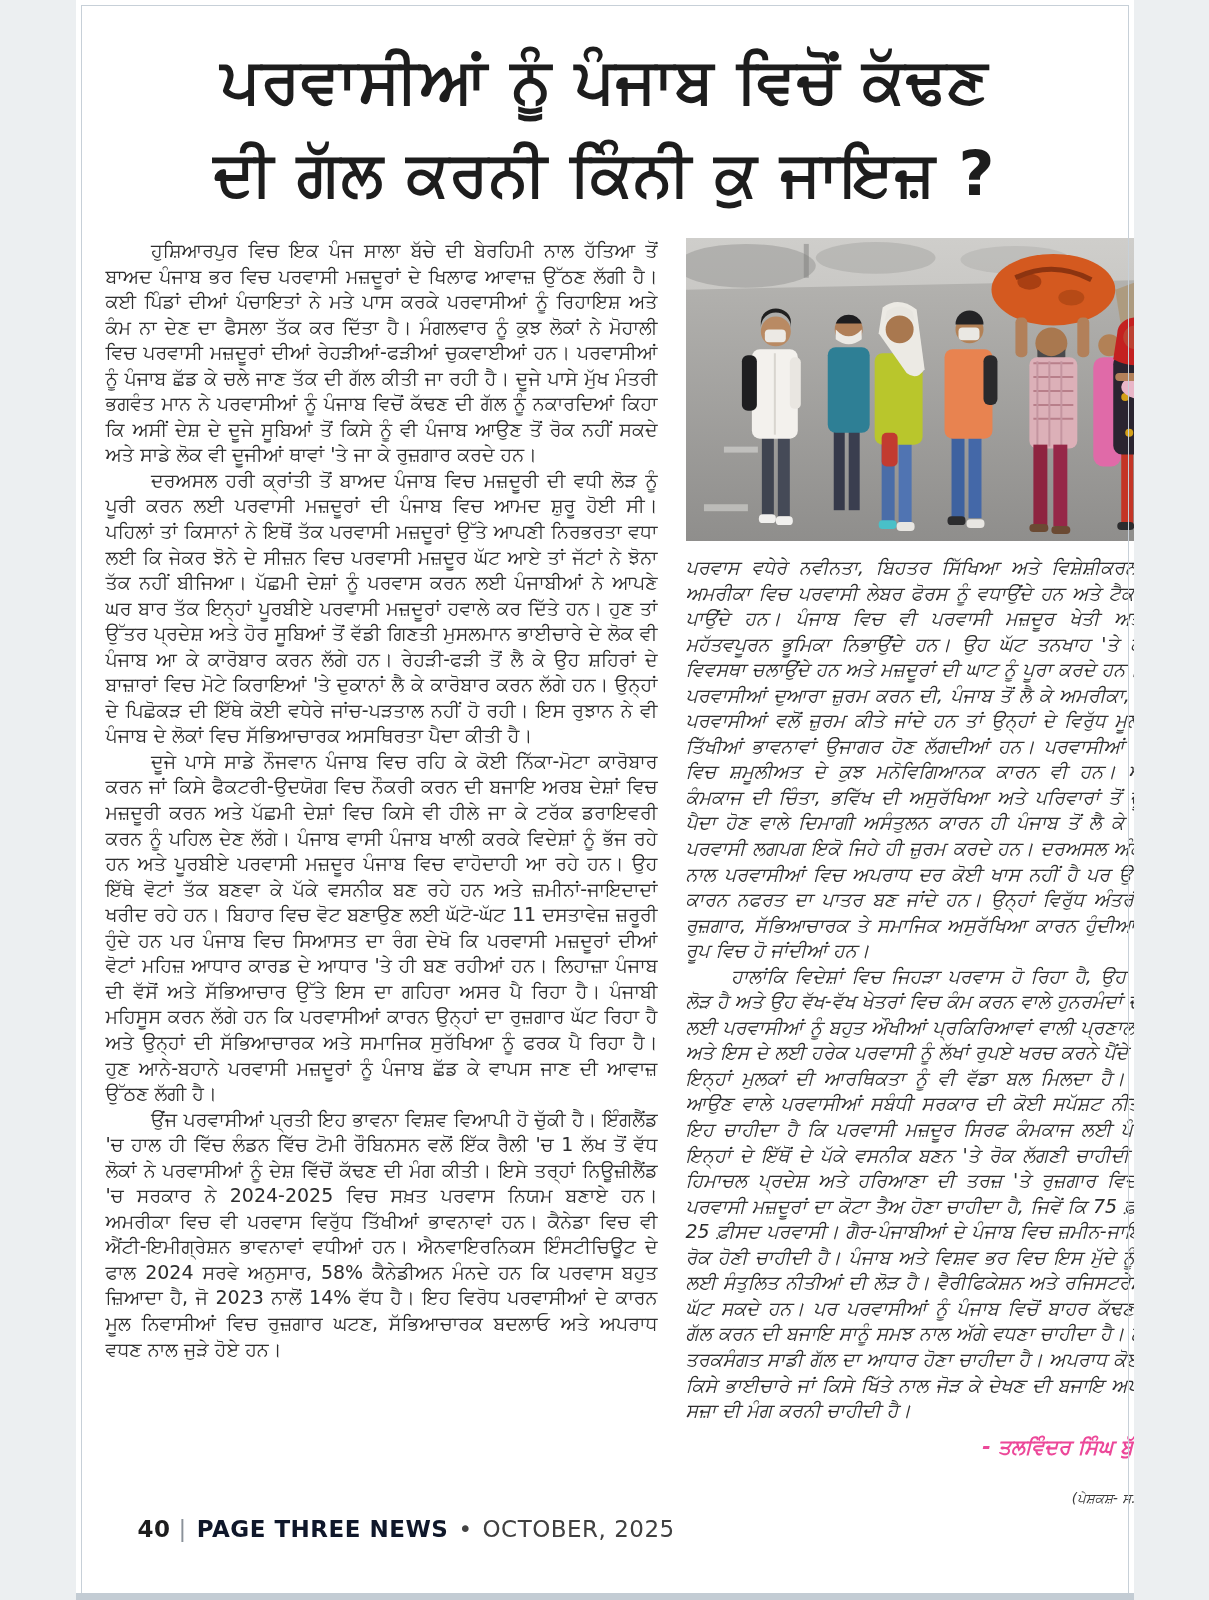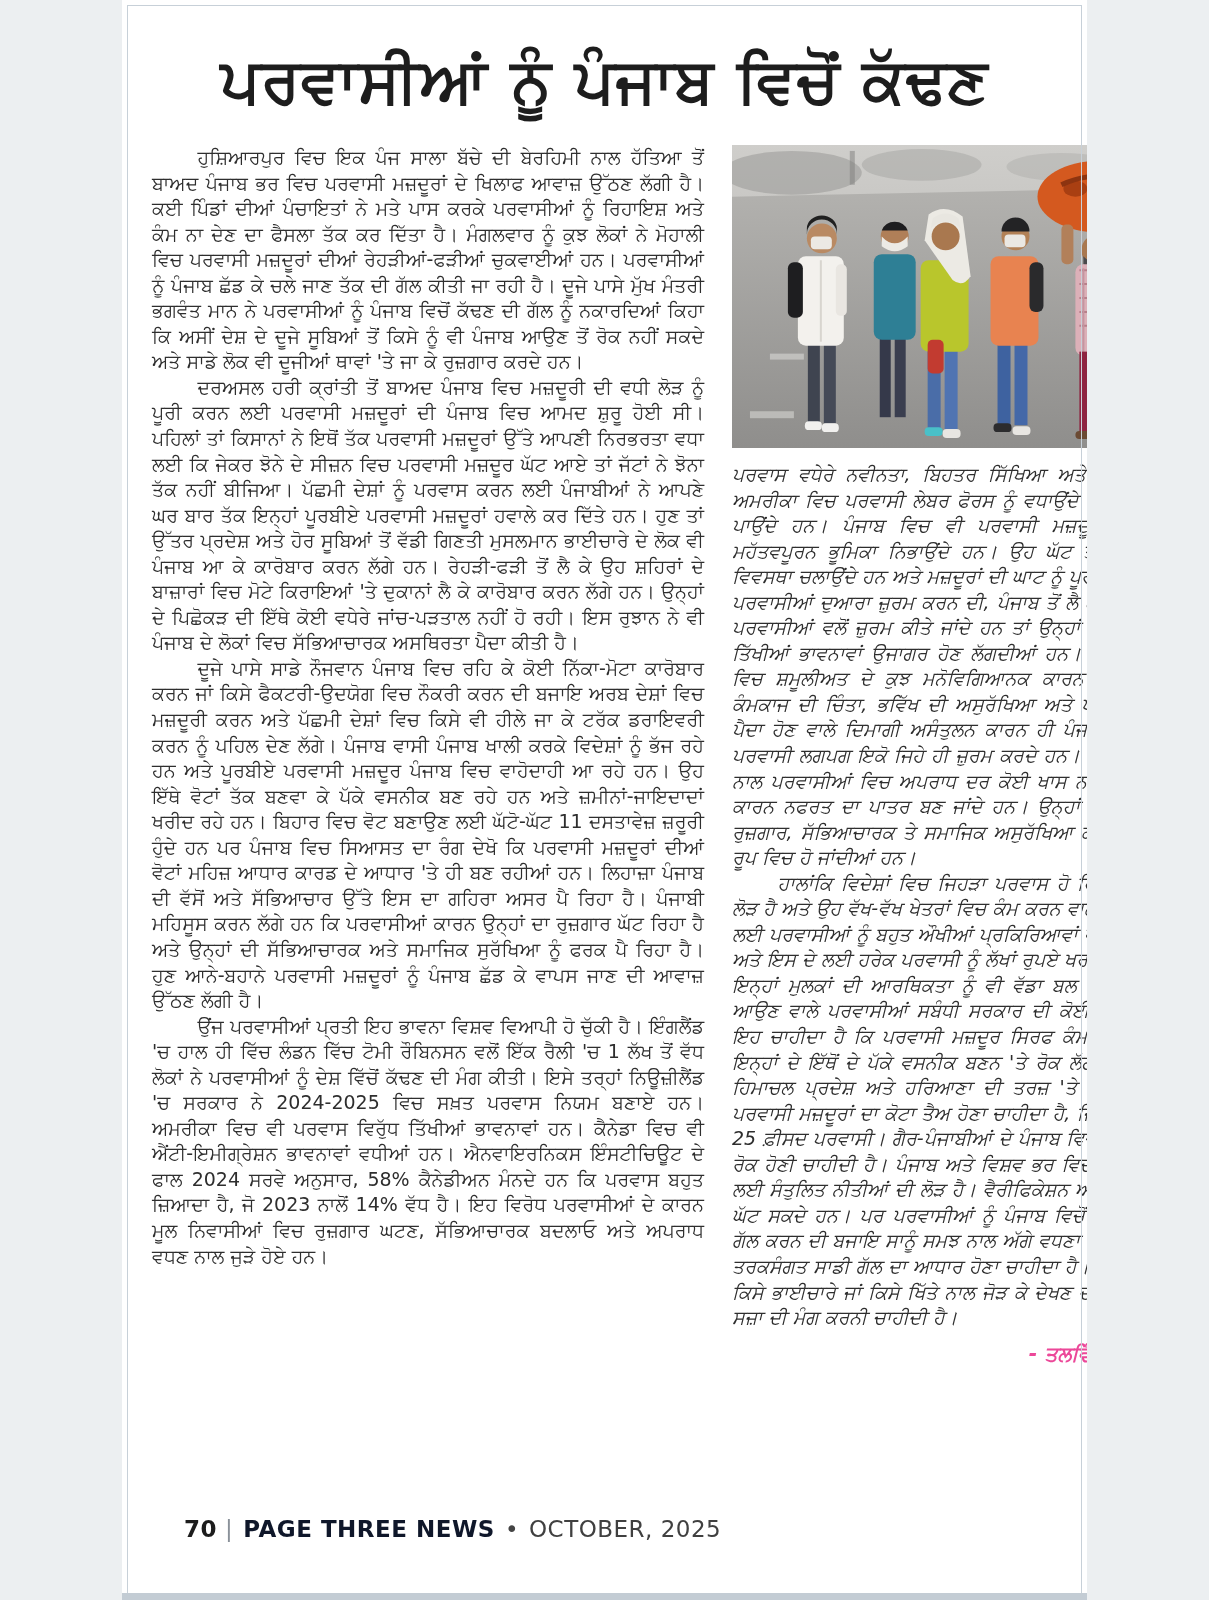--- a/index.html
+++ b/index.html
@@ -1,18 +1,18 @@
 <!DOCTYPE html>
 <html><head>
 <meta charset="utf-8">
 <style>
   html,body{margin:0;padding:0;background:#eceff1;}
   .page{
     position:relative;
-    width:965px;height:1600px;
+    width:1058px;height:1600px;
     margin:0 auto;
     background:#ffffff;
     font-family:"DejaVu Sans","Liberation Sans",sans-serif;
     overflow:hidden;
     box-sizing:border-box;
   }
   .page-frame{
     position:absolute;inset:5px;
     border:1px solid #c7d0d8;
     pointer-events:none;
@@ -82,20 +82,21 @@
   .footer .date{color:#404040;margin-top:36px;}
 </style>
 </head>
 <body>
 
 <div class="page">
   <div class="page-frame"></div>
 
   <h1 class="headline">
     <div>ਪਰਵਾਸੀਆਂ ਨੂੰ ਪੰਜਾਬ ਵਿਚੋਂ ਕੱਢਣ</div>
+    <div>ਦੀ ਗੱਲ ਕਰਨੀ ਕਿੰਨੀ ਕੁ ਜਾਇਜ਼ ?</div>
   </h1>
 
   <div class="content">
 
     <div class="col col-left">
         <p class="indent">ਹੁਸ਼ਿਆਰਪੁਰ ਵਿਚ ਇਕ ਪੰਜ ਸਾਲਾ ਬੱਚੇ ਦੀ ਬੇਰਹਿਮੀ ਨਾਲ ਹੱਤਿਆ ਤੋਂ ਬਾਅਦ ਪੰਜਾਬ ਭਰ ਵਿਚ ਪਰਵਾਸੀ ਮਜ਼ਦੂਰਾਂ ਦੇ ਖਿਲਾਫ ਆਵਾਜ਼ ਉੱਠਣ ਲੱਗੀ ਹੈ। ਕਈ ਪਿੰਡਾਂ ਦੀਆਂ ਪੰਚਾਇਤਾਂ ਨੇ ਮਤੇ ਪਾਸ ਕਰਕੇ ਪਰਵਾਸੀਆਂ ਨੂੰ ਰਿਹਾਇਸ਼ ਅਤੇ ਕੰਮ ਨਾ ਦੇਣ ਦਾ ਫੈਸਲਾ ਤੱਕ ਕਰ ਦਿੱਤਾ ਹੈ। ਮੰਗਲਵਾਰ ਨੂੰ ਕੁਝ ਲੋਕਾਂ ਨੇ ਮੋਹਾਲੀ ਵਿਚ ਪਰਵਾਸੀ ਮਜ਼ਦੂਰਾਂ ਦੀਆਂ ਰੇਹੜੀਆਂ-ਫੜੀਆਂ ਚੁਕਵਾਈਆਂ ਹਨ। ਪਰਵਾਸੀਆਂ ਨੂੰ ਪੰਜਾਬ ਛੱਡ ਕੇ ਚਲੇ ਜਾਣ ਤੱਕ ਦੀ ਗੱਲ ਕੀਤੀ ਜਾ ਰਹੀ ਹੈ। ਦੂਜੇ ਪਾਸੇ ਮੁੱਖ ਮੰਤਰੀ ਭਗਵੰਤ ਮਾਨ ਨੇ ਪਰਵਾਸੀਆਂ ਨੂੰ ਪੰਜਾਬ ਵਿਚੋਂ ਕੱਢਣ ਦੀ ਗੱਲ ਨੂੰ ਨਕਾਰਦਿਆਂ ਕਿਹਾ ਕਿ ਅਸੀਂ ਦੇਸ਼ ਦੇ ਦੂਜੇ ਸੂਬਿਆਂ ਤੋਂ ਕਿਸੇ ਨੂੰ ਵੀ ਪੰਜਾਬ ਆਉਣ ਤੋਂ ਰੋਕ ਨਹੀਂ ਸਕਦੇ ਅਤੇ ਸਾਡੇ ਲੋਕ ਵੀ ਦੂਜੀਆਂ ਥਾਵਾਂ 'ਤੇ ਜਾ ਕੇ ਰੁਜ਼ਗਾਰ ਕਰਦੇ ਹਨ।</p>
         <p class="indent">ਦਰਅਸਲ ਹਰੀ ਕ੍ਰਾਂਤੀ ਤੋਂ ਬਾਅਦ ਪੰਜਾਬ ਵਿਚ ਮਜ਼ਦੂਰੀ ਦੀ ਵਧੀ ਲੋੜ ਨੂੰ ਪੂਰੀ ਕਰਨ ਲਈ ਪਰਵਾਸੀ ਮਜ਼ਦੂਰਾਂ ਦੀ ਪੰਜਾਬ ਵਿਚ ਆਮਦ ਸ਼ੁਰੂ ਹੋਈ ਸੀ। ਪਹਿਲਾਂ ਤਾਂ ਕਿਸਾਨਾਂ ਨੇ ਇਥੋਂ ਤੱਕ ਪਰਵਾਸੀ ਮਜ਼ਦੂਰਾਂ ਉੱਤੇ ਆਪਣੀ ਨਿਰਭਰਤਾ ਵਧਾ ਲਈ ਕਿ ਜੇਕਰ ਝੋਨੇ ਦੇ ਸੀਜ਼ਨ ਵਿਚ ਪਰਵਾਸੀ ਮਜ਼ਦੂਰ ਘੱਟ ਆਏ ਤਾਂ ਜੱਟਾਂ ਨੇ ਝੋਨਾ ਤੱਕ ਨਹੀਂ ਬੀਜਿਆ। ਪੱਛਮੀ ਦੇਸ਼ਾਂ ਨੂੰ ਪਰਵਾਸ ਕਰਨ ਲਈ ਪੰਜਾਬੀਆਂ ਨੇ ਆਪਣੇ ਘਰ ਬਾਰ ਤੱਕ ਇਨ੍ਹਾਂ ਪੂਰਬੀਏ ਪਰਵਾਸੀ ਮਜ਼ਦੂਰਾਂ ਹਵਾਲੇ ਕਰ ਦਿੱਤੇ ਹਨ। ਹੁਣ ਤਾਂ ਉੱਤਰ ਪ੍ਰਦੇਸ਼ ਅਤੇ ਹੋਰ ਸੂਬਿਆਂ ਤੋਂ ਵੱਡੀ ਗਿਣਤੀ ਮੁਸਲਮਾਨ ਭਾਈਚਾਰੇ ਦੇ ਲੋਕ ਵੀ ਪੰਜਾਬ ਆ ਕੇ ਕਾਰੋਬਾਰ ਕਰਨ ਲੱਗੇ ਹਨ। ਰੇਹੜੀ-ਫੜੀ ਤੋਂ ਲੈ ਕੇ ਉਹ ਸ਼ਹਿਰਾਂ ਦੇ ਬਾਜ਼ਾਰਾਂ ਵਿਚ ਮੋਟੇ ਕਿਰਾਇਆਂ 'ਤੇ ਦੁਕਾਨਾਂ ਲੈ ਕੇ ਕਾਰੋਬਾਰ ਕਰਨ ਲੱਗੇ ਹਨ। ਉਨ੍ਹਾਂ ਦੇ ਪਿਛੋਕੜ ਦੀ ਇੱਥੇ ਕੋਈ ਵਧੇਰੇ ਜਾਂਚ-ਪੜਤਾਲ ਨਹੀਂ ਹੋ ਰਹੀ। ਇਸ ਰੁਝਾਨ ਨੇ ਵੀ ਪੰਜਾਬ ਦੇ ਲੋਕਾਂ ਵਿਚ ਸੱਭਿਆਚਾਰਕ ਅਸਥਿਰਤਾ ਪੈਦਾ ਕੀਤੀ ਹੈ।</p>
         <p class="indent">ਦੂਜੇ ਪਾਸੇ ਸਾਡੇ ਨੌਜਵਾਨ ਪੰਜਾਬ ਵਿਚ ਰਹਿ ਕੇ ਕੋਈ ਨਿੱਕਾ-ਮੋਟਾ ਕਾਰੋਬਾਰ ਕਰਨ ਜਾਂ ਕਿਸੇ ਫੈਕਟਰੀ-ਉਦਯੋਗ ਵਿਚ ਨੌਕਰੀ ਕਰਨ ਦੀ ਬਜਾਇ ਅਰਬ ਦੇਸ਼ਾਂ ਵਿਚ ਮਜ਼ਦੂਰੀ ਕਰਨ ਅਤੇ ਪੱਛਮੀ ਦੇਸ਼ਾਂ ਵਿਚ ਕਿਸੇ ਵੀ ਹੀਲੇ ਜਾ ਕੇ ਟਰੱਕ ਡਰਾਇਵਰੀ ਕਰਨ ਨੂੰ ਪਹਿਲ ਦੇਣ ਲੱਗੇ। ਪੰਜਾਬ ਵਾਸੀ ਪੰਜਾਬ ਖਾਲੀ ਕਰਕੇ ਵਿਦੇਸ਼ਾਂ ਨੂੰ ਭੱਜ ਰਹੇ ਹਨ ਅਤੇ ਪੂਰਬੀਏ ਪਰਵਾਸੀ ਮਜ਼ਦੂਰ ਪੰਜਾਬ ਵਿਚ ਵਾਹੋਦਾਹੀ ਆ ਰਹੇ ਹਨ। ਉਹ ਇੱਥੇ ਵੋਟਾਂ ਤੱਕ ਬਣਵਾ ਕੇ ਪੱਕੇ ਵਸਨੀਕ ਬਣ ਰਹੇ ਹਨ ਅਤੇ ਜ਼ਮੀਨਾਂ-ਜਾਇਦਾਦਾਂ ਖਰੀਦ ਰਹੇ ਹਨ। ਬਿਹਾਰ ਵਿਚ ਵੋਟ ਬਣਾਉਣ ਲਈ ਘੱਟੋ-ਘੱਟ 11 ਦਸਤਾਵੇਜ਼ ਜ਼ਰੂਰੀ ਹੁੰਦੇ ਹਨ ਪਰ ਪੰਜਾਬ ਵਿਚ ਸਿਆਸਤ ਦਾ ਰੰਗ ਦੇਖੋ ਕਿ ਪਰਵਾਸੀ ਮਜ਼ਦੂਰਾਂ ਦੀਆਂ ਵੋਟਾਂ ਮਹਿਜ਼ ਆਧਾਰ ਕਾਰਡ ਦੇ ਆਧਾਰ 'ਤੇ ਹੀ ਬਣ ਰਹੀਆਂ ਹਨ। ਲਿਹਾਜ਼ਾ ਪੰਜਾਬ ਦੀ ਵੱਸੋਂ ਅਤੇ ਸੱਭਿਆਚਾਰ ਉੱਤੇ ਇਸ ਦਾ ਗਹਿਰਾ ਅਸਰ ਪੈ ਰਿਹਾ ਹੈ। ਪੰਜਾਬੀ ਮਹਿਸੂਸ ਕਰਨ ਲੱਗੇ ਹਨ ਕਿ ਪਰਵਾਸੀਆਂ ਕਾਰਨ ਉਨ੍ਹਾਂ ਦਾ ਰੁਜ਼ਗਾਰ ਘੱਟ ਰਿਹਾ ਹੈ ਅਤੇ ਉਨ੍ਹਾਂ ਦੀ ਸੱਭਿਆਚਾਰਕ ਅਤੇ ਸਮਾਜਿਕ ਸੁਰੱਖਿਆ ਨੂੰ ਫਰਕ ਪੈ ਰਿਹਾ ਹੈ। ਹੁਣ ਆਨੇ-ਬਹਾਨੇ ਪਰਵਾਸੀ ਮਜ਼ਦੂਰਾਂ ਨੂੰ ਪੰਜਾਬ ਛੱਡ ਕੇ ਵਾਪਸ ਜਾਣ ਦੀ ਆਵਾਜ਼ ਉੱਠਣ ਲੱਗੀ ਹੈ।</p>
         <p class="indent">ਉਂਜ ਪਰਵਾਸੀਆਂ ਪ੍ਰਤੀ ਇਹ ਭਾਵਨਾ ਵਿਸ਼ਵ ਵਿਆਪੀ ਹੋ ਚੁੱਕੀ ਹੈ। ਇੰਗਲੈਂਡ 'ਚ ਹਾਲ ਹੀ ਵਿੱਚ ਲੰਡਨ ਵਿੱਚ ਟੋਮੀ ਰੌਬਿਨਸਨ ਵਲੋਂ ਇੱਕ ਰੈਲੀ 'ਚ 1 ਲੱਖ ਤੋਂ ਵੱਧ ਲੋਕਾਂ ਨੇ ਪਰਵਾਸੀਆਂ ਨੂੰ ਦੇਸ਼ ਵਿੱਚੋਂ ਕੱਢਣ ਦੀ ਮੰਗ ਕੀਤੀ। ਇਸੇ ਤਰ੍ਹਾਂ ਨਿਊਜ਼ੀਲੈਂਡ 'ਚ ਸਰਕਾਰ ਨੇ 2024-2025 ਵਿਚ ਸਖ਼ਤ ਪਰਵਾਸ ਨਿਯਮ ਬਣਾਏ ਹਨ। ਅਮਰੀਕਾ ਵਿਚ ਵੀ ਪਰਵਾਸ ਵਿਰੁੱਧ ਤਿੱਖੀਆਂ ਭਾਵਨਾਵਾਂ ਹਨ। ਕੈਨੇਡਾ ਵਿਚ ਵੀ ਐਂਟੀ-ਇਮੀਗ੍ਰੇਸ਼ਨ ਭਾਵਨਾਵਾਂ ਵਧੀਆਂ ਹਨ। ਐਨਵਾਇਰਨਿਕਸ ਇੰਸਟੀਚਿਊਟ ਦੇ ਫਾਲ 2024 ਸਰਵੇ ਅਨੁਸਾਰ, 58% ਕੈਨੇਡੀਅਨ ਮੰਨਦੇ ਹਨ ਕਿ ਪਰਵਾਸ ਬਹੁਤ ਜ਼ਿਆਦਾ ਹੈ, ਜੋ 2023 ਨਾਲੋਂ 14% ਵੱਧ ਹੈ। ਇਹ ਵਿਰੋਧ ਪਰਵਾਸੀਆਂ ਦੇ ਕਾਰਨ ਮੂਲ ਨਿਵਾਸੀਆਂ ਵਿਚ ਰੁਜ਼ਗਾਰ ਘਟਣ, ਸੱਭਿਆਚਾਰਕ ਬਦਲਾਓ ਅਤੇ ਅਪਰਾਧ ਵਧਣ ਨਾਲ ਜੁੜੇ ਹੋਏ ਹਨ।</p>
       </div>
@@ -226,17 +227,17 @@
           <p class="">ਪਰਵਾਸ ਵਧੇਰੇ ਨਵੀਨਤਾ, ਬਿਹਤਰ ਸਿੱਖਿਆ ਅਤੇ ਵਿਸ਼ੇਸ਼ੀਕਰਨ ਲਿਆਉਂਦਾ ਹੈ। ਅਮਰੀਕਾ ਵਿਚ ਪਰਵਾਸੀ ਲੇਬਰ ਫੋਰਸ ਨੂੰ ਵਧਾਉਂਦੇ ਹਨ ਅਤੇ ਟੈਕਸਾਂ ਵਿਚ ਯੋਗਦਾਨ ਪਾਉਂਦੇ ਹਨ। ਪੰਜਾਬ ਵਿਚ ਵੀ ਪਰਵਾਸੀ ਮਜ਼ਦੂਰ ਖੇਤੀ ਅਤੇ ਉਦਯੋਗ ਵਿਚ ਮਹੱਤਵਪੂਰਨ ਭੂਮਿਕਾ ਨਿਭਾਉਂਦੇ ਹਨ। ਉਹ ਘੱਟ ਤਨਖਾਹ 'ਤੇ ਕੰਮ ਕਰਕੇ ਅਰਥ ਵਿਵਸਥਾ ਚਲਾਉਂਦੇ ਹਨ ਅਤੇ ਮਜ਼ਦੂਰਾਂ ਦੀ ਘਾਟ ਨੂੰ ਪੂਰਾ ਕਰਦੇ ਹਨ। ਜਿੱਥੋਂ ਤੱਕ ਗੱਲ ਹੈ ਪਰਵਾਸੀਆਂ ਦੁਆਰਾ ਜ਼ੁਰਮ ਕਰਨ ਦੀ, ਪੰਜਾਬ ਤੋਂ ਲੈ ਕੇ ਅਮਰੀਕਾ, ਇੰਗਲੈਂਡ ਤੱਕ ਜਦੋਂ ਪਰਵਾਸੀਆਂ ਵਲੋਂ ਜ਼ੁਰਮ ਕੀਤੇ ਜਾਂਦੇ ਹਨ ਤਾਂ ਉਨ੍ਹਾਂ ਦੇ ਵਿਰੁੱਧ ਮੂਲ ਨਿਵਾਸੀਆਂ ਵਲੋਂ ਤਿੱਖੀਆਂ ਭਾਵਨਾਵਾਂ ਉਜਾਗਰ ਹੋਣ ਲੱਗਦੀਆਂ ਹਨ। ਪਰਵਾਸੀਆਂ ਦੁਆਰਾ ਅਪਰਾਧਾਂ ਵਿਚ ਸ਼ਮੂਲੀਅਤ ਦੇ ਕੁਝ ਮਨੋਵਿਗਿਆਨਕ ਕਾਰਨ ਵੀ ਹਨ। ਆਰਥਿਕ ਦਬਾਅ, ਕੰਮਕਾਜ ਦੀ ਚਿੰਤਾ, ਭਵਿੱਖ ਦੀ ਅਸੁਰੱਖਿਆ ਅਤੇ ਪਰਿਵਾਰਾਂ ਤੋਂ ਦੂਰ ਰਹਿਣ ਕਾਰਨ ਪੈਦਾ ਹੋਣ ਵਾਲੇ ਦਿਮਾਗੀ ਅਸੰਤੁਲਨ ਕਾਰਨ ਹੀ ਪੰਜਾਬ ਤੋਂ ਲੈ ਕੇ ਪੱਛਮੀ ਦੇਸ਼ਾਂ ਤੱਕ, ਪਰਵਾਸੀ ਲਗਪਗ ਇਕੋ ਜਿਹੇ ਹੀ ਜ਼ੁਰਮ ਕਰਦੇ ਹਨ। ਦਰਅਸਲ ਅੰਕੜਿਆਂ ਦੇ ਹਿਸਾਬ ਨਾਲ ਪਰਵਾਸੀਆਂ ਵਿਚ ਅਪਰਾਧ ਦਰ ਕੋਈ ਖਾਸ ਨਹੀਂ ਹੈ ਪਰ ਉਹ ਓਪਰੇ ਲੋਕ ਹੋਣ ਕਾਰਨ ਨਫਰਤ ਦਾ ਪਾਤਰ ਬਣ ਜਾਂਦੇ ਹਨ। ਉਨ੍ਹਾਂ ਵਿਰੁੱਧ ਅੰਤਰੀਵੀ ਭਾਵਨਾਵਾਂ ਤਾਂ ਰੁਜ਼ਗਾਰ, ਸੱਭਿਆਚਾਰਕ ਤੇ ਸਮਾਜਿਕ ਅਸੁਰੱਖਿਆ ਕਾਰਨ ਹੁੰਦੀਆਂ ਪਰ ਪ੍ਰਗਟ ਹੋਰ ਰੂਪ ਵਿਚ ਹੋ ਜਾਂਦੀਆਂ ਹਨ।</p>
           <p class="indent">ਹਾਲਾਂਕਿ ਵਿਦੇਸ਼ਾਂ ਵਿਚ ਜਿਹੜਾ ਪਰਵਾਸ ਹੋ ਰਿਹਾ ਹੈ, ਉਹ ਉਨ੍ਹਾਂ ਮੁਲਕਾਂ ਦੀ ਲੋੜ ਹੈ ਅਤੇ ਉਹ ਵੱਖ-ਵੱਖ ਖੇਤਰਾਂ ਵਿਚ ਕੰਮ ਕਰਨ ਵਾਲੇ ਹੁਨਰਮੰਦਾਂ ਦੀ ਲੋੜ ਪੂਰੀ ਕਰਨ ਲਈ ਪਰਵਾਸੀਆਂ ਨੂੰ ਬਹੁਤ ਔਖੀਆਂ ਪ੍ਰਕਿਰਿਆਵਾਂ ਵਾਲੀ ਪ੍ਰਣਾਲੀ ਰਾਹੀਂ ਸੱਦਦੇ ਹਨ ਅਤੇ ਇਸ ਦੇ ਲਈ ਹਰੇਕ ਪਰਵਾਸੀ ਨੂੰ ਲੱਖਾਂ ਰੁਪਏ ਖਰਚ ਕਰਨੇ ਪੈਂਦੇ ਹਨ, ਜਿਸ ਦੇ ਨਾਲ ਇਨ੍ਹਾਂ ਮੁਲਕਾਂ ਦੀ ਆਰਥਿਕਤਾ ਨੂੰ ਵੀ ਵੱਡਾ ਬਲ ਮਿਲਦਾ ਹੈ। ਪੰਜਾਬ ਵਿਚ ਇੱਥੇ ਆਉਣ ਵਾਲੇ ਪਰਵਾਸੀਆਂ ਸਬੰਧੀ ਸਰਕਾਰ ਦੀ ਕੋਈ ਸਪੱਸ਼ਟ ਨੀਤੀ ਨਹੀਂ ਹੈ। ਹੋਣਾ ਇਹ ਚਾਹੀਦਾ ਹੈ ਕਿ ਪਰਵਾਸੀ ਮਜ਼ਦੂਰ ਸਿਰਫ ਕੰਮਕਾਜ ਲਈ ਪੰਜਾਬ ਆਉਣ ਅਤੇ ਇਨ੍ਹਾਂ ਦੇ ਇੱਥੋਂ ਦੇ ਪੱਕੇ ਵਸਨੀਕ ਬਣਨ 'ਤੇ ਰੋਕ ਲੱਗਣੀ ਚਾਹੀਦੀ ਹੈ। ਗੁਆਂਢੀ ਸੂਬੇ ਹਿਮਾਚਲ ਪ੍ਰਦੇਸ਼ ਅਤੇ ਹਰਿਆਣਾ ਦੀ ਤਰਜ਼ 'ਤੇ ਰੁਜ਼ਗਾਰ ਵਿਚ ਪੰਜਾਬੀਆਂ ਅਤੇ ਪਰਵਾਸੀ ਮਜ਼ਦੂਰਾਂ ਦਾ ਕੋਟਾ ਤੈਅ ਹੋਣਾ ਚਾਹੀਦਾ ਹੈ, ਜਿਵੇਂ ਕਿ 75 ਫ਼ੀਸਦ ਪੰਜਾਬੀ ਅਤੇ 25 ਫ਼ੀਸਦ ਪਰਵਾਸੀ। ਗੈਰ-ਪੰਜਾਬੀਆਂ ਦੇ ਪੰਜਾਬ ਵਿਚ ਜ਼ਮੀਨ-ਜਾਇਦਾਦ ਖਰੀਦਣ 'ਤੇ ਰੋਕ ਹੋਣੀ ਚਾਹੀਦੀ ਹੈ। ਪੰਜਾਬ ਅਤੇ ਵਿਸ਼ਵ ਭਰ ਵਿਚ ਇਸ ਮੁੱਦੇ ਨੂੰ ਸਹੀ ਘਾੜਤ ਦੇਣ ਲਈ ਸੰਤੁਲਿਤ ਨੀਤੀਆਂ ਦੀ ਲੋੜ ਹੈ। ਵੈਰੀਫਿਕੇਸ਼ਨ ਅਤੇ ਰਜਿਸਟਰੇਸ਼ਨ ਨਾਲ ਅਪਰਾਧ ਘੱਟ ਸਕਦੇ ਹਨ। ਪਰ ਪਰਵਾਸੀਆਂ ਨੂੰ ਪੰਜਾਬ ਵਿਚੋਂ ਬਾਹਰ ਕੱਢਣ ਦੀ ਗੈਰ-ਜ਼ਮਹੂਰੀ ਗੱਲ ਕਰਨ ਦੀ ਬਜਾਇ ਸਾਨੂੰ ਸਮਝ ਨਾਲ ਅੱਗੇ ਵਧਣਾ ਚਾਹੀਦਾ ਹੈ। ਨਫਰਤ ਦੀ ਬਜਾਇ ਤਰਕਸੰਗਤ ਸਾਡੀ ਗੱਲ ਦਾ ਆਧਾਰ ਹੋਣਾ ਚਾਹੀਦਾ ਹੈ। ਅਪਰਾਧ ਕੋਈ ਵੀ ਕਰੇ, ਉਸ ਨੂੰ ਕਿਸੇ ਭਾਈਚਾਰੇ ਜਾਂ ਕਿਸੇ ਖਿੱਤੇ ਨਾਲ ਜੋੜ ਕੇ ਦੇਖਣ ਦੀ ਬਜਾਇ ਅਪਰਾਧੀ ਲਈ ਸਖ਼ਤ ਸਜ਼ਾ ਦੀ ਮੰਗ ਕਰਨੀ ਚਾਹੀਦੀ ਹੈ।</p>
         </div>
 
       <div class="byline">- ਤਲਵਿੰਦਰ ਸਿੰਘ ਬੁੱਟਰ (ਪੱਤਰਕਾਰ)</div>
       <div class="credit">(ਪੇਸ਼ਕਸ਼- ਸ. ਪਰਮਜੀਤ ਸਿੰਘ ਸਰੋਆ)</div>
     </div>
   </div>
 
   <div class="footer">
-    <span class="pg">70</span><span class="sep">|</span><span class="pub">PAGE THREE NEWS</span><span class="bullet">•</span><span class="date">OCTOBER, 2025</span>
+    <span class="pg">40</span><span class="sep">|</span><span class="pub">PAGE THREE NEWS</span><span class="bullet">•</span><span class="date">OCTOBER, 2025</span>
   </div>
 
   <div class="bottom-strip"></div>
 </div>
 
 </body></html>

